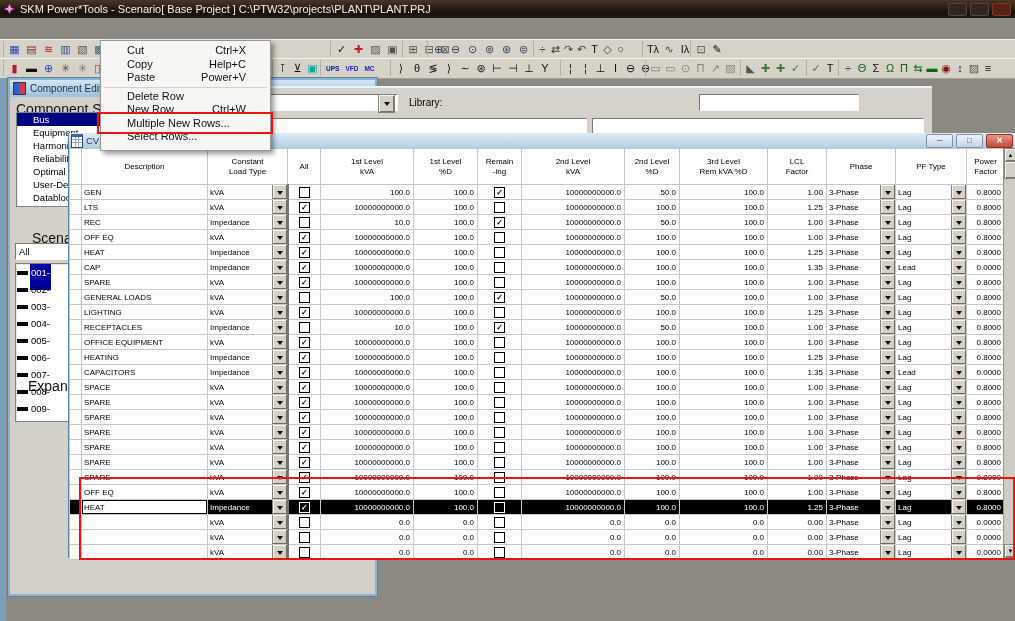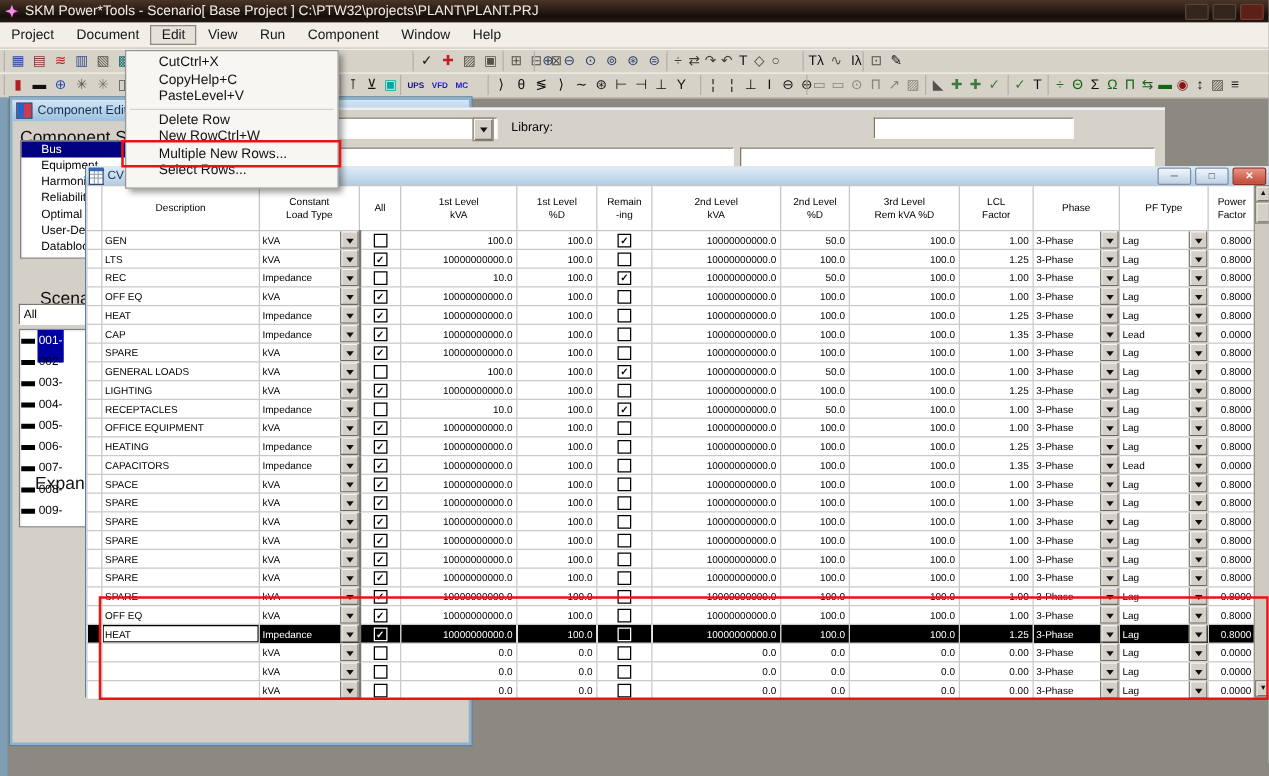--- a/index.html
+++ b/index.html
@@ -100,52 +100,42 @@
 
   .vsb{position:absolute;right:0;top:15px;width:12px;height:410px;background:#cfcbc2;
     border-left:1px solid #9a968c;}
   .sbb{position:absolute;left:0;width:11px;height:12px;background:#d4d0c8;
     border:1px solid #868278;box-shadow:inset 1px 1px 0 #f7f5f1, inset -1px -1px 0 #767268;
     display:flex;align-items:center;justify-content:center;font-size:6px;color:#111;}
 
   
   .emenu{position:absolute;left:100px;top:40px;width:169px;z-index:80;background:#f7f6f3;
     border:1px solid #979793;box-shadow:3px 3px 5px rgba(0,0,0,.4);padding:3px 0 6px 0;font-size:11px;}
-  .eitem{display:flex;height:13.5px;line-height:13.5px;
-    padding:0 14px 0 26px;color:#111;white-space:nowrap;}
+  .eitem{display:flex;justify-content:space-between;height:13.5px;line-height:13.5px;
+    padding:0 24px 0 26px;color:#111;white-space:nowrap;}
   .esep{height:1px;background:#d2d2cc;margin:2px 3px;}
 
   
   .rb{position:absolute;border:2px solid #ee1111;z-index:90;pointer-events:none;background:transparent;}
 </style>
 </head>
 <body>
 
 <div id="screen">
 
   <div class="titlebar">
     <span class="app-icon"></span>
     <span>SKM Power*Tools - Scenario[ Base Project ] C:\PTW32\projects\PLANT\PLANT.PRJ</span>
     <span class="main-wbtns">
       <span class="mwb"></span>
       <span class="mwb"></span>
       <span class="mwb close"></span>
     </span>
   </div>
 
-  <div class="menubar" id="menubar">
-      <div class="mitem">Project</div>
-      <div class="mitem">Document</div>
-      <div class="mitem pressed">Edit</div>
-      <div class="mitem">View</div>
-      <div class="mitem">Run</div>
-      <div class="mitem">Component</div>
-      <div class="mitem">Window</div>
-      <div class="mitem">Help</div>
-    </div>
 
   <div class="toolbar tb1" id="toolbar1">
       <div class="tgroup" style="left: 3px;">
         <span class="ticon" style="width: 17px; color: rgb(42, 75, 168);">▦</span>
         <span class="ticon" style="width: 17px; color: rgb(138, 48, 48);">▤</span>
         <span class="ticon" style="width: 17px; color: rgb(176, 32, 32);">≋</span>
         <span class="ticon" style="width: 17px; color: rgb(48, 74, 136);">▥</span>
         <span class="ticon" style="width: 17px; color: rgb(85, 80, 72);">▧</span>
         <span class="ticon" style="width: 17px; color: rgb(30, 110, 110);">▩</span>
       </div>
@@ -796,21 +786,21 @@
       <div class="eitem">
         <span>Cut</span>
         <span>Ctrl+X</span>
       </div>
       <div class="eitem">
         <span>Copy</span>
         <span>Help+C</span>
       </div>
       <div class="eitem">
         <span>Paste</span>
-        <span>Level+V</span>
+        <span>Power+V</span>
       </div>
       <div class="esep"></div>
       <div class="eitem">
         <span>Delete Row</span>
         <span></span>
       </div>
       <div class="eitem">
         <span>New Row</span>
         <span>Ctrl+W</span>
       </div>

